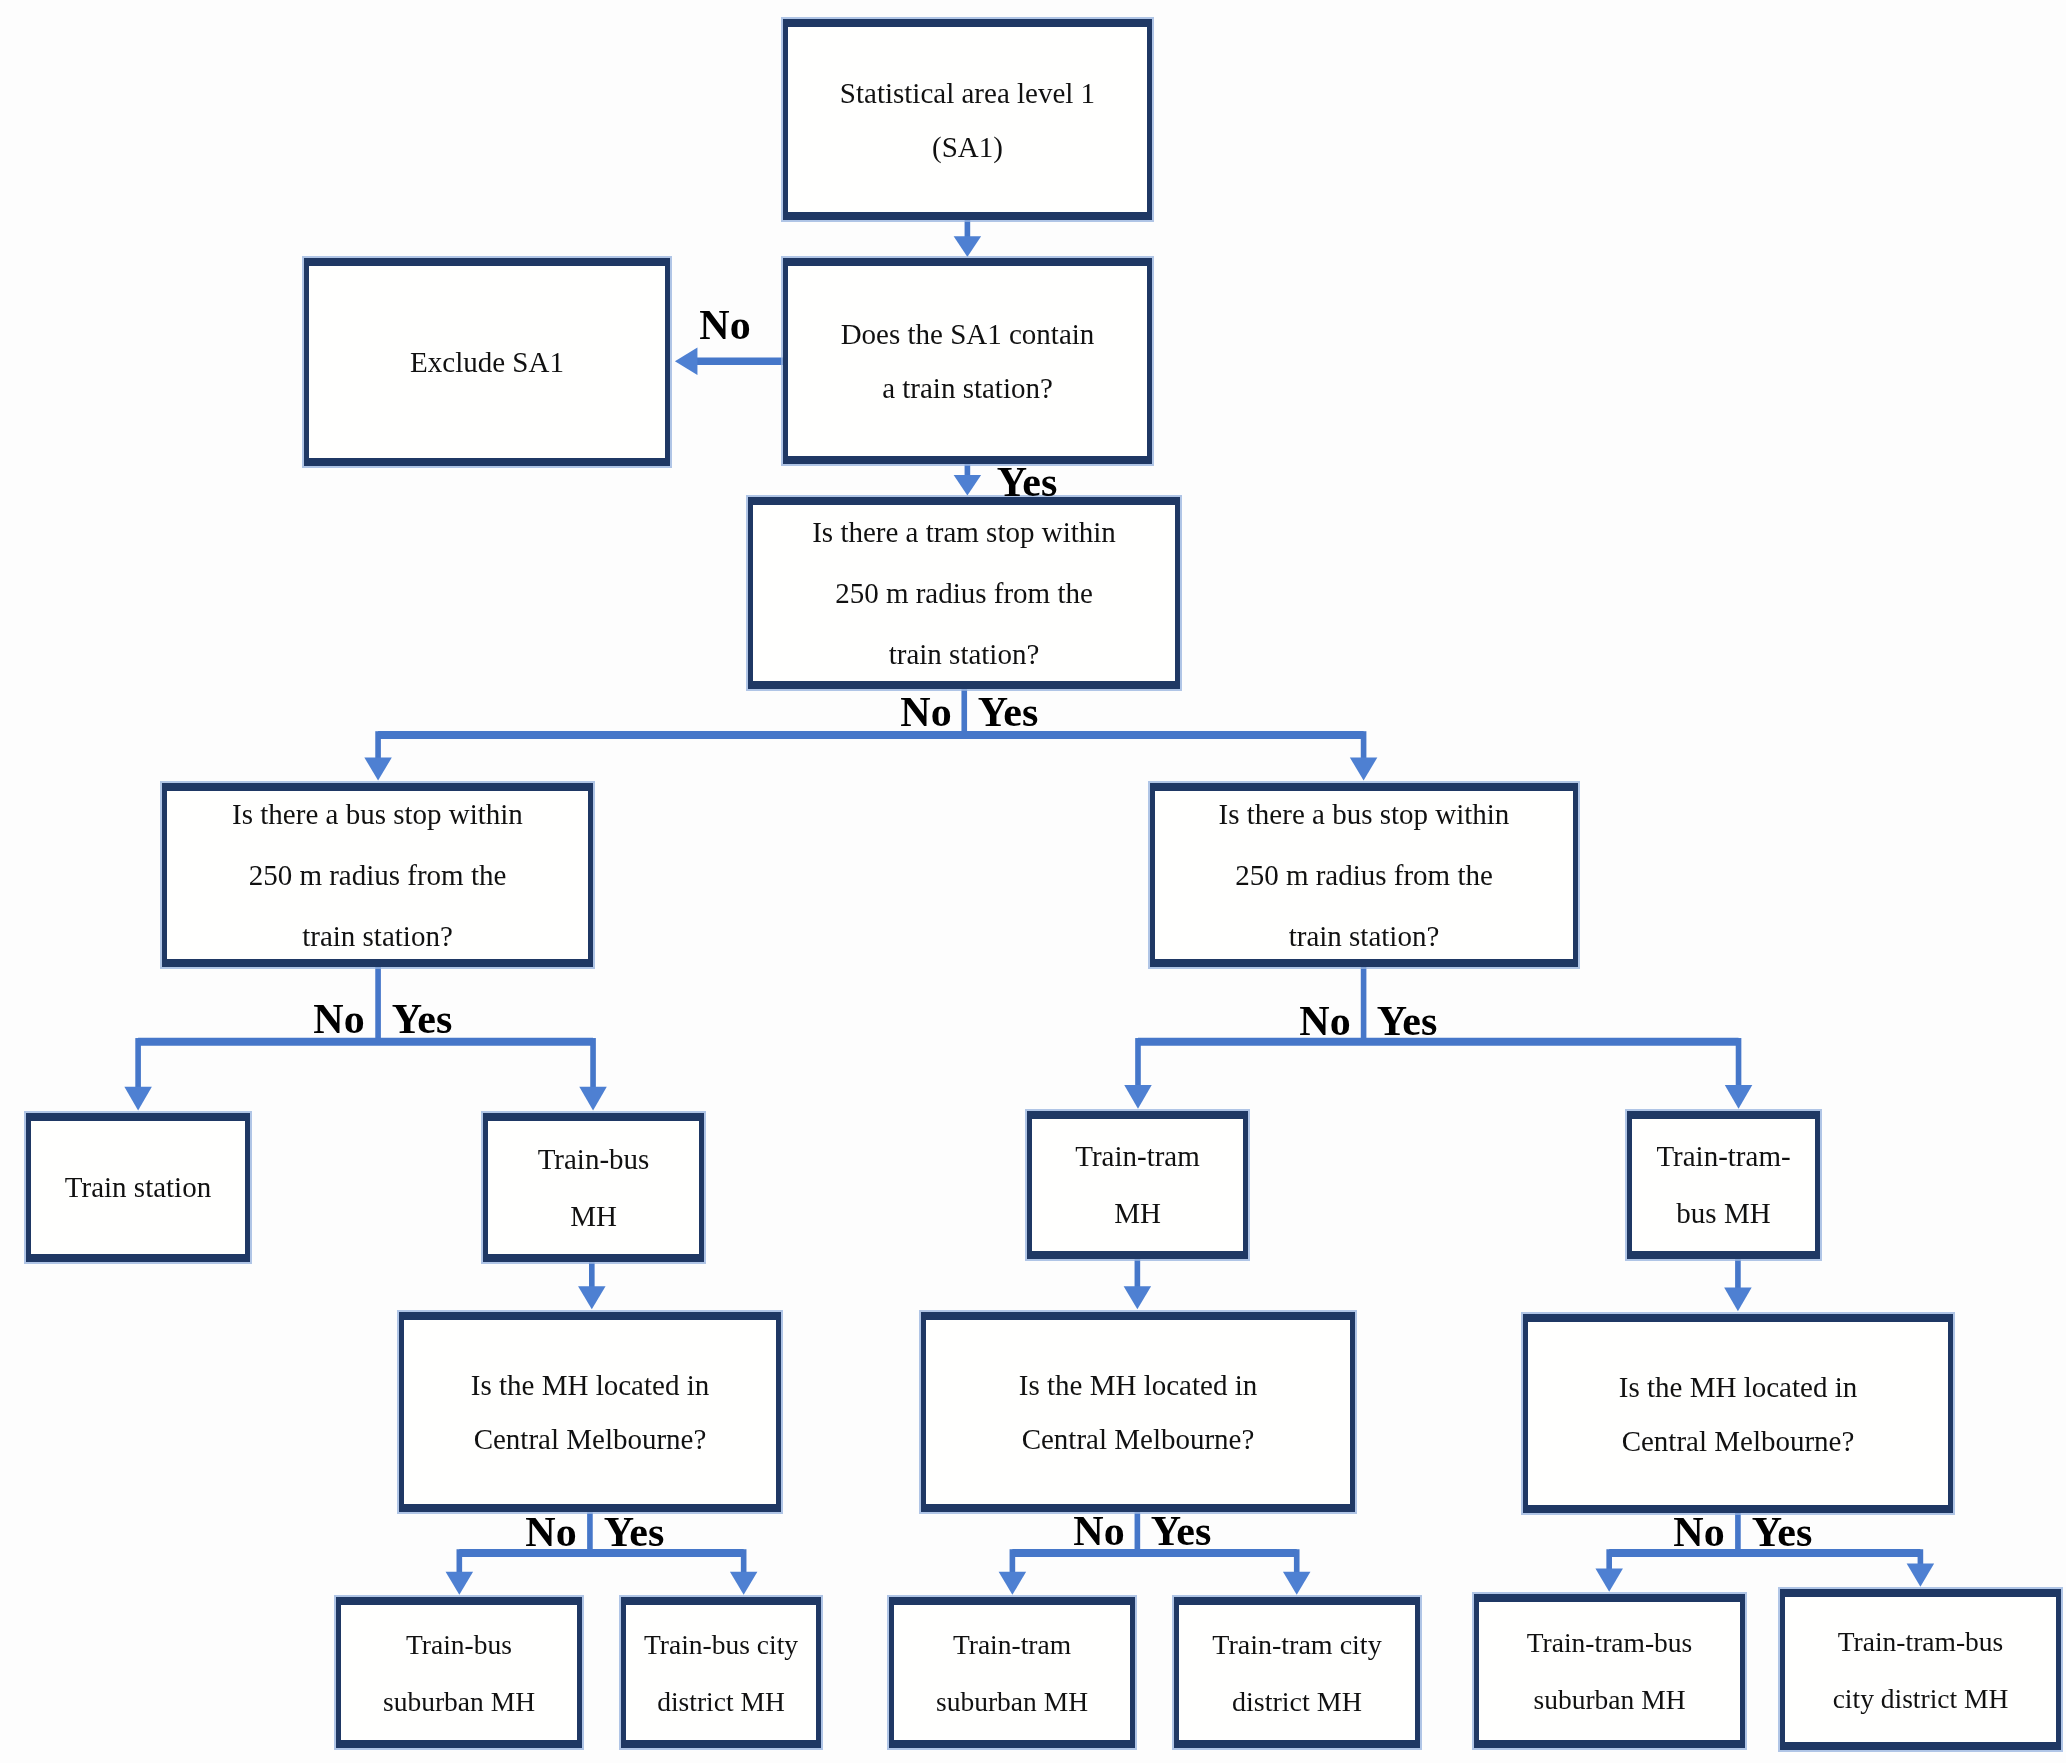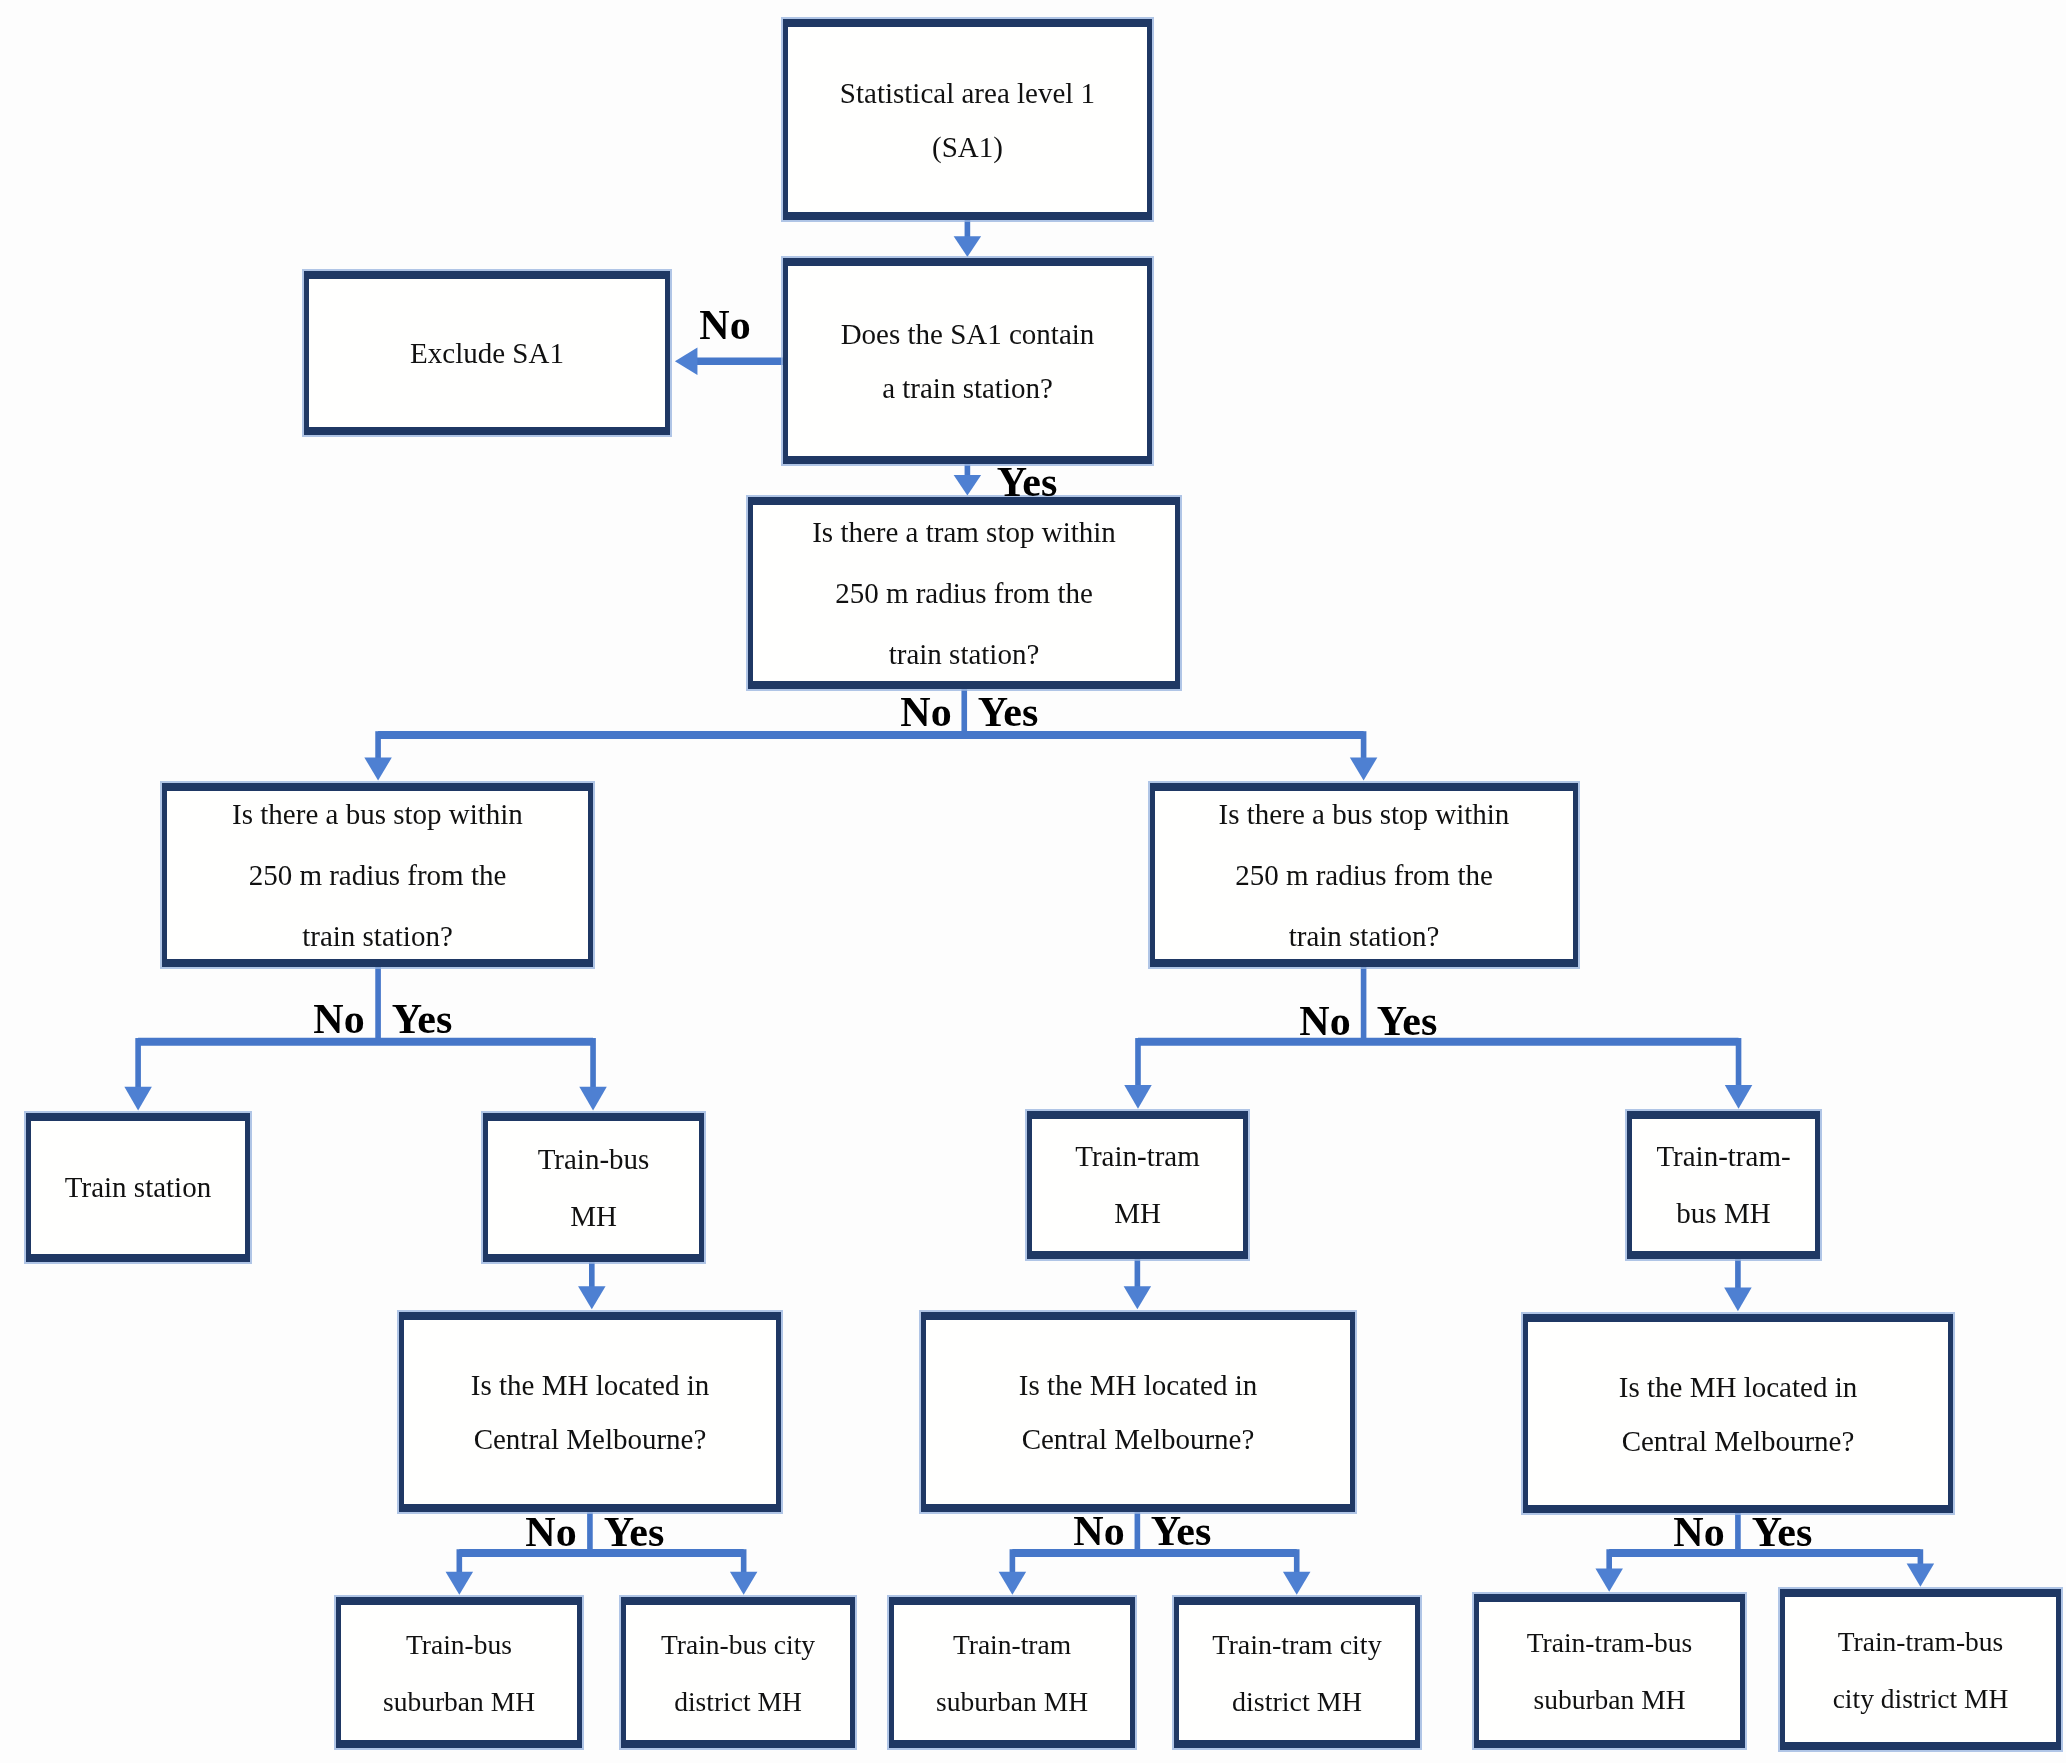--- a/index.html
+++ b/index.html
@@ -115,21 +115,21 @@
     <line class="stem" x1="2575" y1="2479" x2="2575" y2="2512"></line>
     <polygon class="head" points="2553,2510 2597,2510 2575,2547"></polygon>
     <line class="stem" x1="3073" y1="2479" x2="3073" y2="2504"></line>
     <polygon class="head" points="3051,2502 3095,2502 3073,2539"></polygon>
   </g>
 </svg>
 
 <div class="box lh114" style="left:783px;top:19px;width:369px;height:201px;">Statistical area level 1
 (SA1)</div>
 
-<div class="box" style="left:304px;top:258px;width:366px;height:164px;margin-top:13px;">Exclude SA1</div>
+<div class="box" style="left:304px;top:258px;width:366px;height:208px;">Exclude SA1</div>
 
 <div class="box lh114" style="left:783px;top:258px;width:369px;height:206px;">Does the SA1 contain
 a train station?</div>
 
 <div class="box lh98" style="left:748px;top:497px;width:432px;height:192px;">Is there a tram stop within
 250 m radius from the
 train station?</div>
 
 <div class="box lh98" style="left:162px;top:783px;width:431px;height:184px;">Is there a bus stop within
 250 m radius from the
@@ -155,21 +155,21 @@
 
 <div class="box lh114" style="left:921px;top:1312px;width:434px;height:200px;">Is the MH located in
 Central Melbourne?</div>
 
 <div class="box lh114" style="left:1523px;top:1314px;width:430px;height:199px;">Is the MH located in
 Central Melbourne?</div>
 
 <div class="box lh92" style="left:336px;top:1597px;width:246px;height:151px;font-size:27.5px;">Train-bus
 suburban MH</div>
 
-<div class="box lh92" style="left:621px;top:1597px;width:234px;height:151px;font-size:27.5px;">Train-bus city
+<div class="box lh92" style="left:621px;top:1597px;width:200px;height:151px;font-size:27.5px;">Train-bus city
 district MH</div>
 
 <div class="box lh92" style="left:889px;top:1597px;width:246px;height:151px;font-size:27.5px;">Train-tram
 suburban MH</div>
 
 <div class="box lh92" style="left:1174px;top:1597px;width:246px;height:151px;font-size:28px;">Train-tram city
 district MH</div>
 
 <div class="box lh92" style="left:1474px;top:1594px;width:271px;height:154px;font-size:27.5px;">Train-tram-bus
 suburban MH</div>

